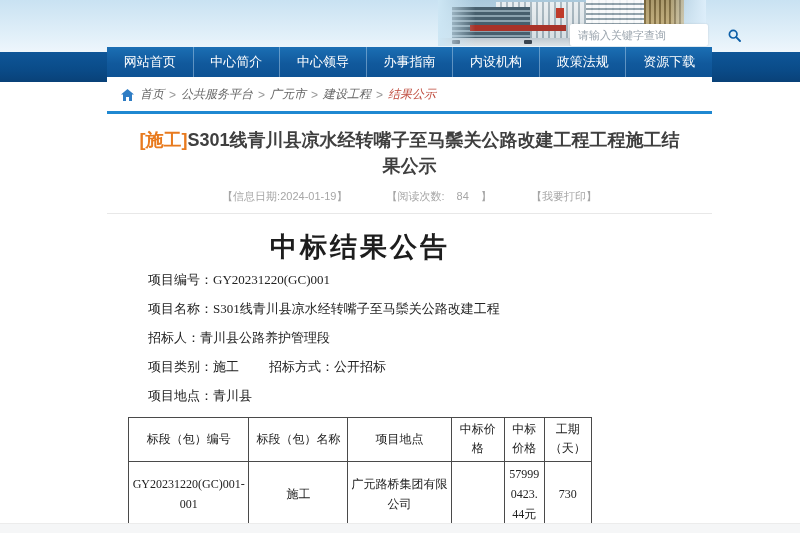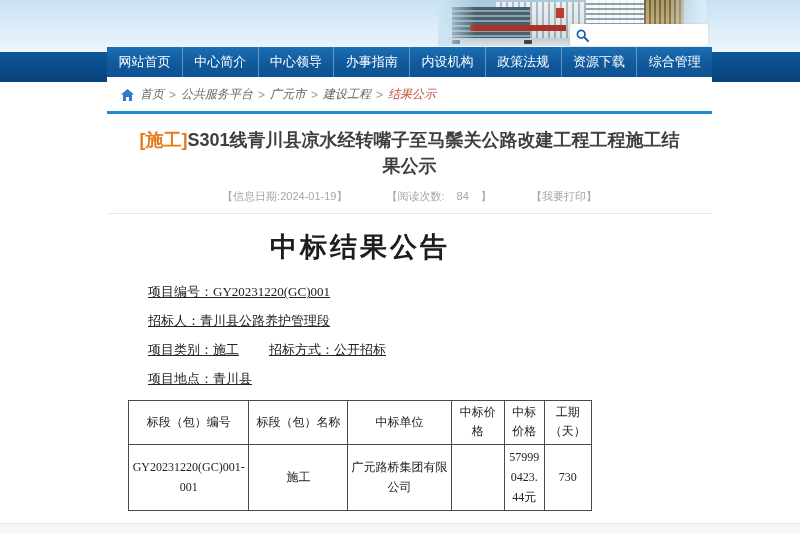--- a/index.html
+++ b/index.html
@@ -64,21 +64,21 @@
   .info-bar{margin-top:10px;text-align:center;font-size:11px;color:#a6a6a6;}
   .info-bar .seg{margin:12px 18px;}
   .info-bar .cnt{margin:0 12px;}
   .info-bar .print{cursor:pointer;}
   .hdiv{border-bottom:1px solid #e8e8e8;margin-top:9px;}
 
   .doc{font-family:"Liberation Serif","DejaVu Serif",serif;color:#222;
        margin-left:21px;width:464px;}
   .doc-heading{text-align:center;font-size:27px;letter-spacing:3px;color:#1d1d1d;
                margin-top:15px;font-weight:700;}
-  .details{margin-top:12px;padding-left:20px;font-size:13px;text-decoration:underline;}
+  .details{padding-left:20px;font-size:13px;}
   .dline{line-height:29px;white-space:nowrap;}
   .pair2{margin-left:30px;}
 
   table.bid{border-collapse:collapse;width:100%;margin-top:7px;table-layout:fixed;}
   table.bid th,table.bid td{border:1px solid #4a4a4a;font-weight:400;text-align:center;
                             font-size:12px;padding:2px 3px;color:#222;}
   table.bid th{height:38px;line-height:1.6;}
   table.bid td{height:40px;line-height:1.7;}
   td.price{font-size:11px;word-break:break-all;line-height:1.8;}
 
@@ -99,41 +99,41 @@
     <div class="ph-emblem"></div>
     <div class="ph-grid"></div>
     <div class="ph-tower"></div>
     <div class="ph-plaza"></div>
     <div class="ph-car" style="left:14px"></div>
     <div class="ph-car" style="left:86px"></div>
     <div class="ph-fade"></div>
   </div>
 
   <div class="search">
+    <input type="text" placeholder="请输入关键字查询" style="">
     <span class="mag">
       <svg width="13" height="13" viewBox="0 0 13 13">
         <circle cx="5.2" cy="5.2" r="3.8" fill="none" stroke="#0d5fa8" stroke-width="1.7"></circle>
         <line x1="8.2" y1="8.2" x2="12" y2="12" stroke="#0d5fa8" stroke-width="1.9" stroke-linecap="round"></line>
       </svg>
     </span>
   </div>
 
   <div class="nav-ext left"></div>
   <div class="nav-ext right"></div>
   <div class="fold left"></div>
   <div class="fold right"></div>
   <div class="nav-main">
     <div class="nav-item">网站首页</div>
     <div class="nav-item">中心简介</div>
     <div class="nav-item">中心领导</div>
     <div class="nav-item">办事指南</div>
     <div class="nav-item">内设机构</div>
     <div class="nav-item">政策法规</div>
     <div class="nav-item">资源下载</div>
-    <div class="nav-item">综合管理</div>
   </div>
 
   <div class="content">
 
     <div class="breadcrumb">
       <span class="home-ic">
         <svg width="13" height="12" viewBox="0 0 13 12">
           <path d="M6.5 0 L13 5.5 L11 5.5 L11 12 L8 12 L8 8 L5 8 L5 12 L2 12 L2 5.5 L0 5.5 Z" fill="#2f7dc4"></path>
         </svg>
       </span>
@@ -159,20 +159,23 @@
       <span class="seg print">【我要打印】</span>
     </div>
     <div class="hdiv"></div>
 
     <div class="doc">
       <div class="doc-heading">中标结果公告</div>
 
       <div class="details">
         <div class="dline">
           <span>项目编号：</span><span>GY20231220(GC)001</span>
+        </div>
+        <div class="dline">
+          <span>项目名称：</span><span>S301线青川县凉水经转嘴子至马鬃关公路改建工程</span>
         </div>
         <div class="dline">
           <span>招标人：</span><span>青川县公路养护管理段</span>
         </div>
         <div class="dline">
           <span>项目类别：</span><span>施工</span><span class="pair2">招标方式：</span><span>公开招标</span>
         </div>
         <div class="dline">
           <span>项目地点：</span><span>青川县</span>
         </div>
@@ -184,21 +187,21 @@
             <col style="width:21.4%">
             <col style="width:22.3%">
           <col style="width:11.5%">
             <col style="width:8.6%">
             <col style="width:10.2%">
         </colgroup>
         <tbody>
             <tr>
           <th>标段（包）编号</th>
           <th>标段（包）名称</th>
-          <th>中标单位</th>
+          <th>项目地点</th>
           <th>中标价格</th>
           <th>中标价格</th>
           <th>工期（天）</th>
         </tr>
         <tr>
           <td>GY20231220(GC)001-001</td>
           <td>施工</td>
           <td>广元路桥集团有限公司</td>
           <td></td>
           <td class="price">579990423.44元</td>

